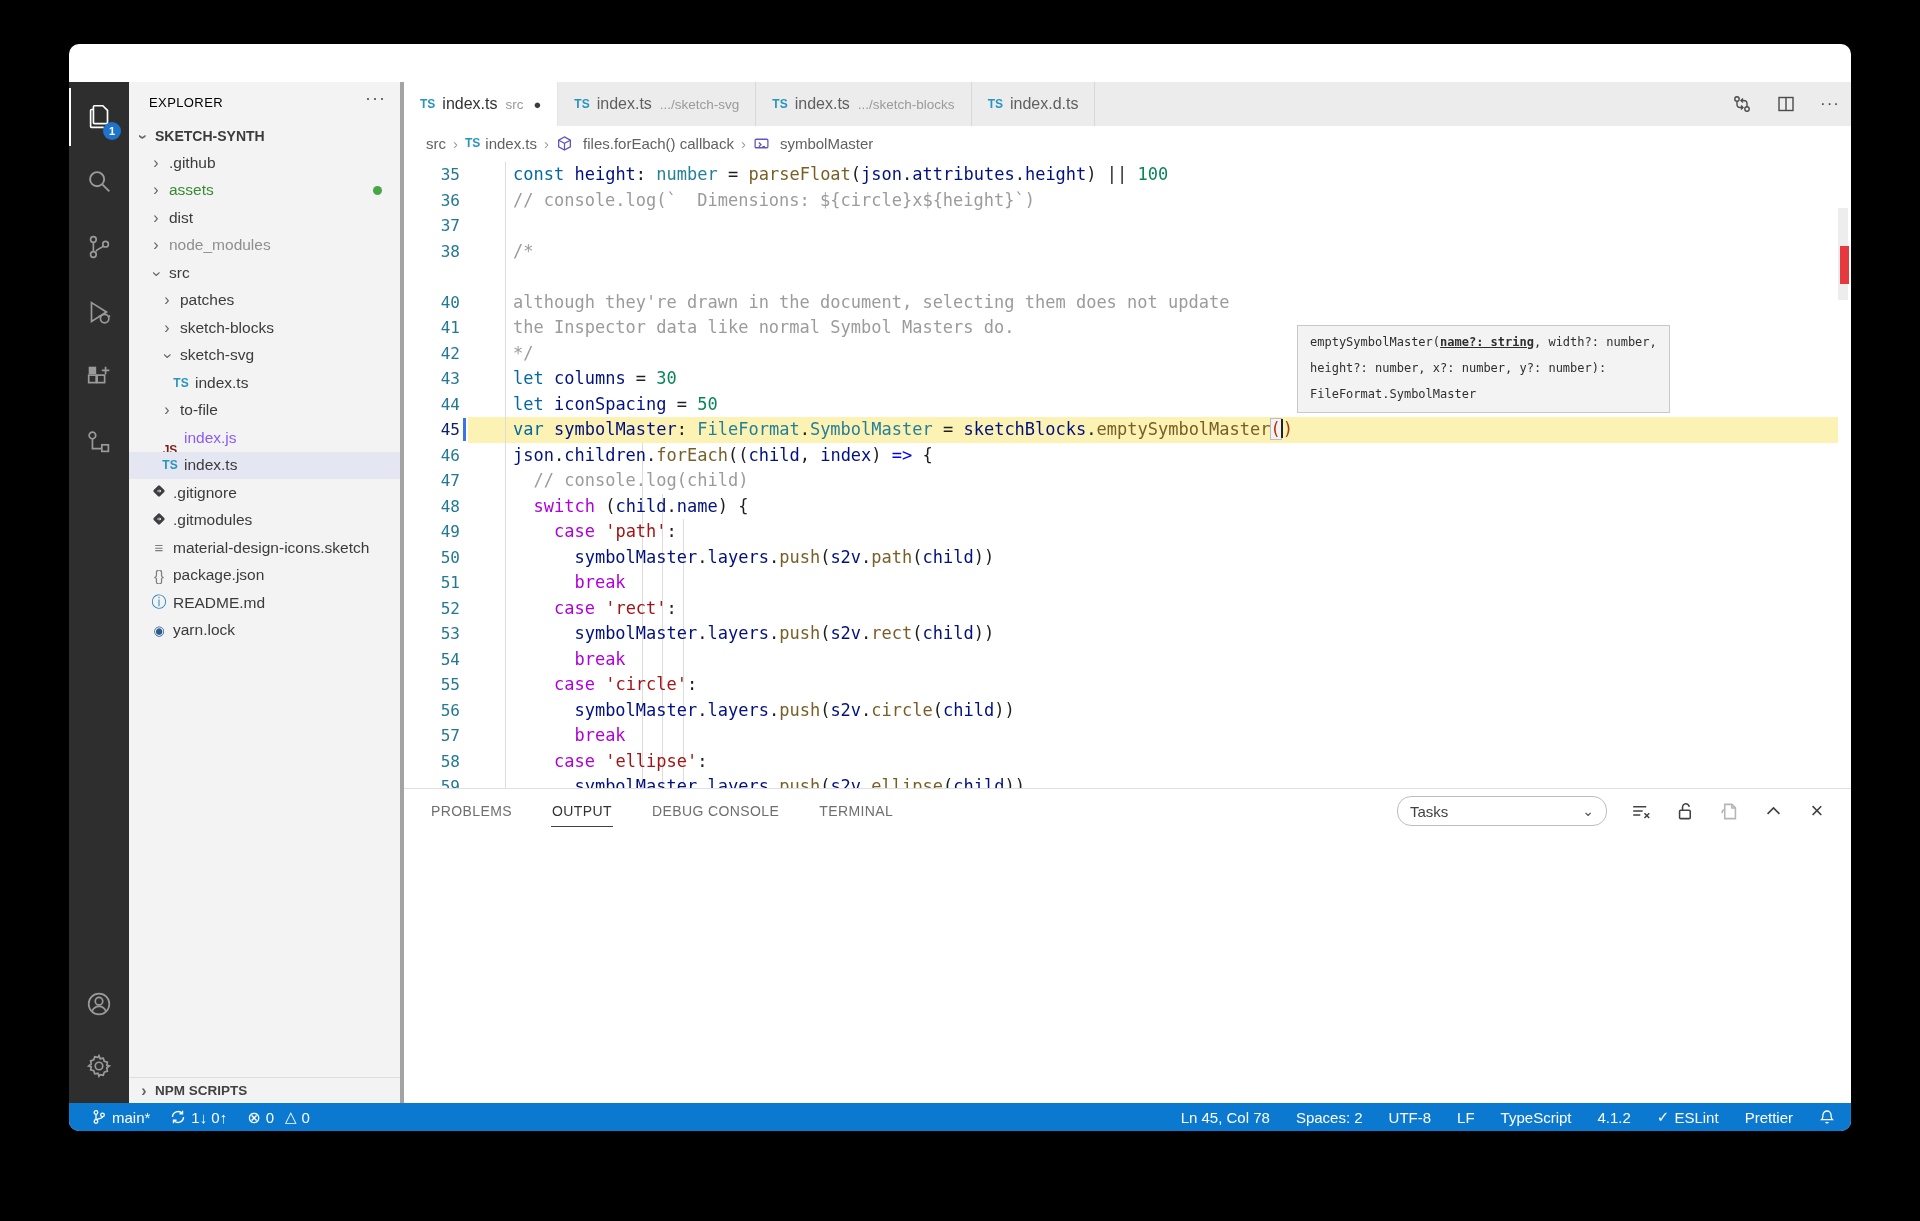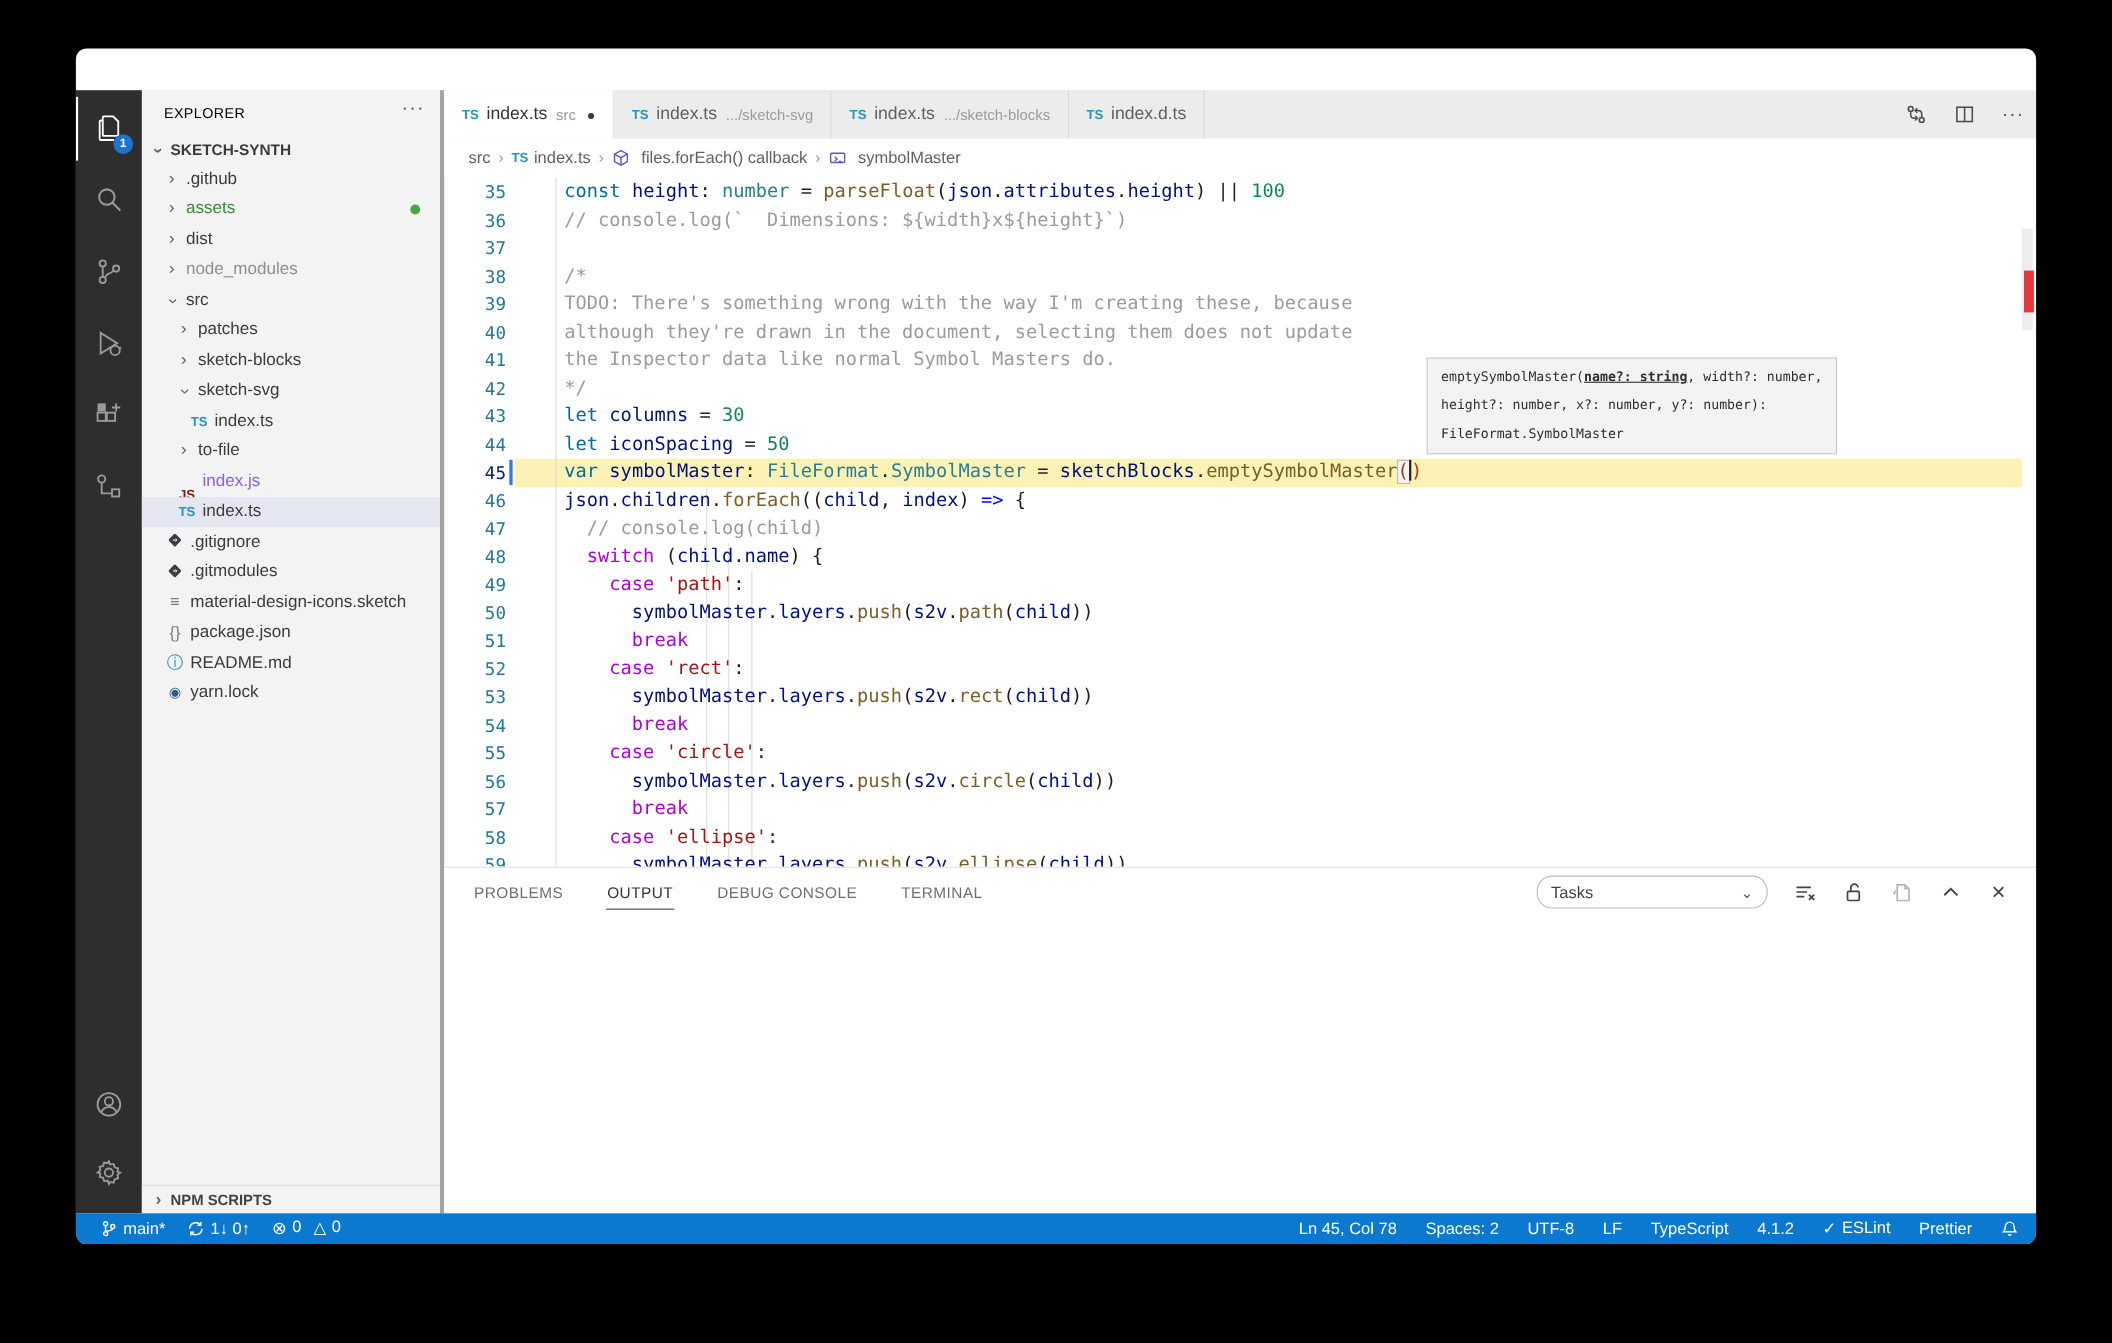--- a/index.html
+++ b/index.html
@@ -90,21 +90,21 @@
   .tasks-select{width:210px;height:30px;border:1px solid #bdbdbd;border-radius:14px;background:#fff;display:flex;align-items:center;padding:0 12px;font-size:15px;color:#424242;cursor:pointer;}
   .tasks-select .dd{margin-left:auto;color:#555;font-size:14px;}
   .pa{width:20px;height:20px;display:flex;align-items:center;justify-content:center;color:#424242;cursor:pointer;}
   .pa svg{width:19px;height:19px;}
   .pa.dim{color:#b5b5b5;}
   .pa-close{font-size:22px;color:#424242;}
   
   .statusbar{position:absolute;left:0;right:0;bottom:0;height:28px;background:#0b79d0;color:#fff;display:flex;align-items:center;font-size:15px;font-weight:500;}
   .sb-left{display:flex;align-items:center;gap:20px;padding-left:22px;}
   .sb-right{display:flex;align-items:center;gap:26px;margin-left:auto;padding-right:16px;}
-  .sb-item{display:flex;align-items:flex-start;gap:5px;cursor:pointer;white-space:nowrap;}
+  .sb-item{display:flex;align-items:center;gap:5px;cursor:pointer;white-space:nowrap;}
   .sb-item svg{width:16px;height:16px;}
 </style>
 </head>
 <body>
 
 <div class="window">
 
 
   <div class="activitybar" id="activitybar">
       <div class="act-item active" style="top: 6px;">
@@ -358,33 +358,29 @@
         <div class="guide" style="left: 101px; top: 2px; height: 637.5px;"></div>
         <div class="guide" style="left: 238px; top: 282.5px; height: 357px;"></div>
         <div class="guide" style="left: 258px; top: 333.5px; height: 306px;"></div>
         <div class="guide" style="left: 279px; top: 359px; height: 280.5px;"></div>
         <div class="cline" style="top: 2px;">
           <div class="ln">35</div>
           <div class="ct"><span class="tk-k">const</span><span class="tk-p"> </span><span class="tk-v">height</span><span class="tk-p">: </span><span class="tk-t">number</span><span class="tk-p"> = </span><span class="tk-f">parseFloat</span><span class="tk-p">(</span><span class="tk-v">json</span><span class="tk-p">.</span><span class="tk-v">attributes</span><span class="tk-p">.</span><span class="tk-v">height</span><span class="tk-p">) || </span><span class="tk-n">100</span></div>
         </div>
         <div class="cline" style="top: 27.5px;">
           <div class="ln">36</div>
-          <div class="ct"><span class="tk-m">// console.log(`  Dimensions: ${width}x${height}`)</span></div>
+          <div class="ct"><span class="tk-m">// console.log(`  Dimensions: ${circle}x${height}`)</span></div>
         </div>
         <div class="cline" style="top: 53px;">
           <div class="ln">37</div>
           <div class="ct"></div>
         </div>
         <div class="cline" style="top: 78.5px;">
           <div class="ln">38</div>
           <div class="ct"><span class="tk-m">/*</span></div>
-        </div>
-        <div class="cline" style="top: 104px;">
-          <div class="ln">39</div>
-          <div class="ct"><span class="tk-m">TODO: There's something wrong with the way I'm creating these, because</span></div>
         </div>
         <div class="cline" style="top: 129.5px;">
           <div class="ln">40</div>
           <div class="ct"><span class="tk-m">although they're drawn in the document, selecting them does not update</span></div>
         </div>
         <div class="cline" style="top: 155px;">
           <div class="ln">41</div>
           <div class="ct"><span class="tk-m">the Inspector data like normal Symbol Masters do.</span></div>
         </div>
         <div class="cline" style="top: 180.5px;">

